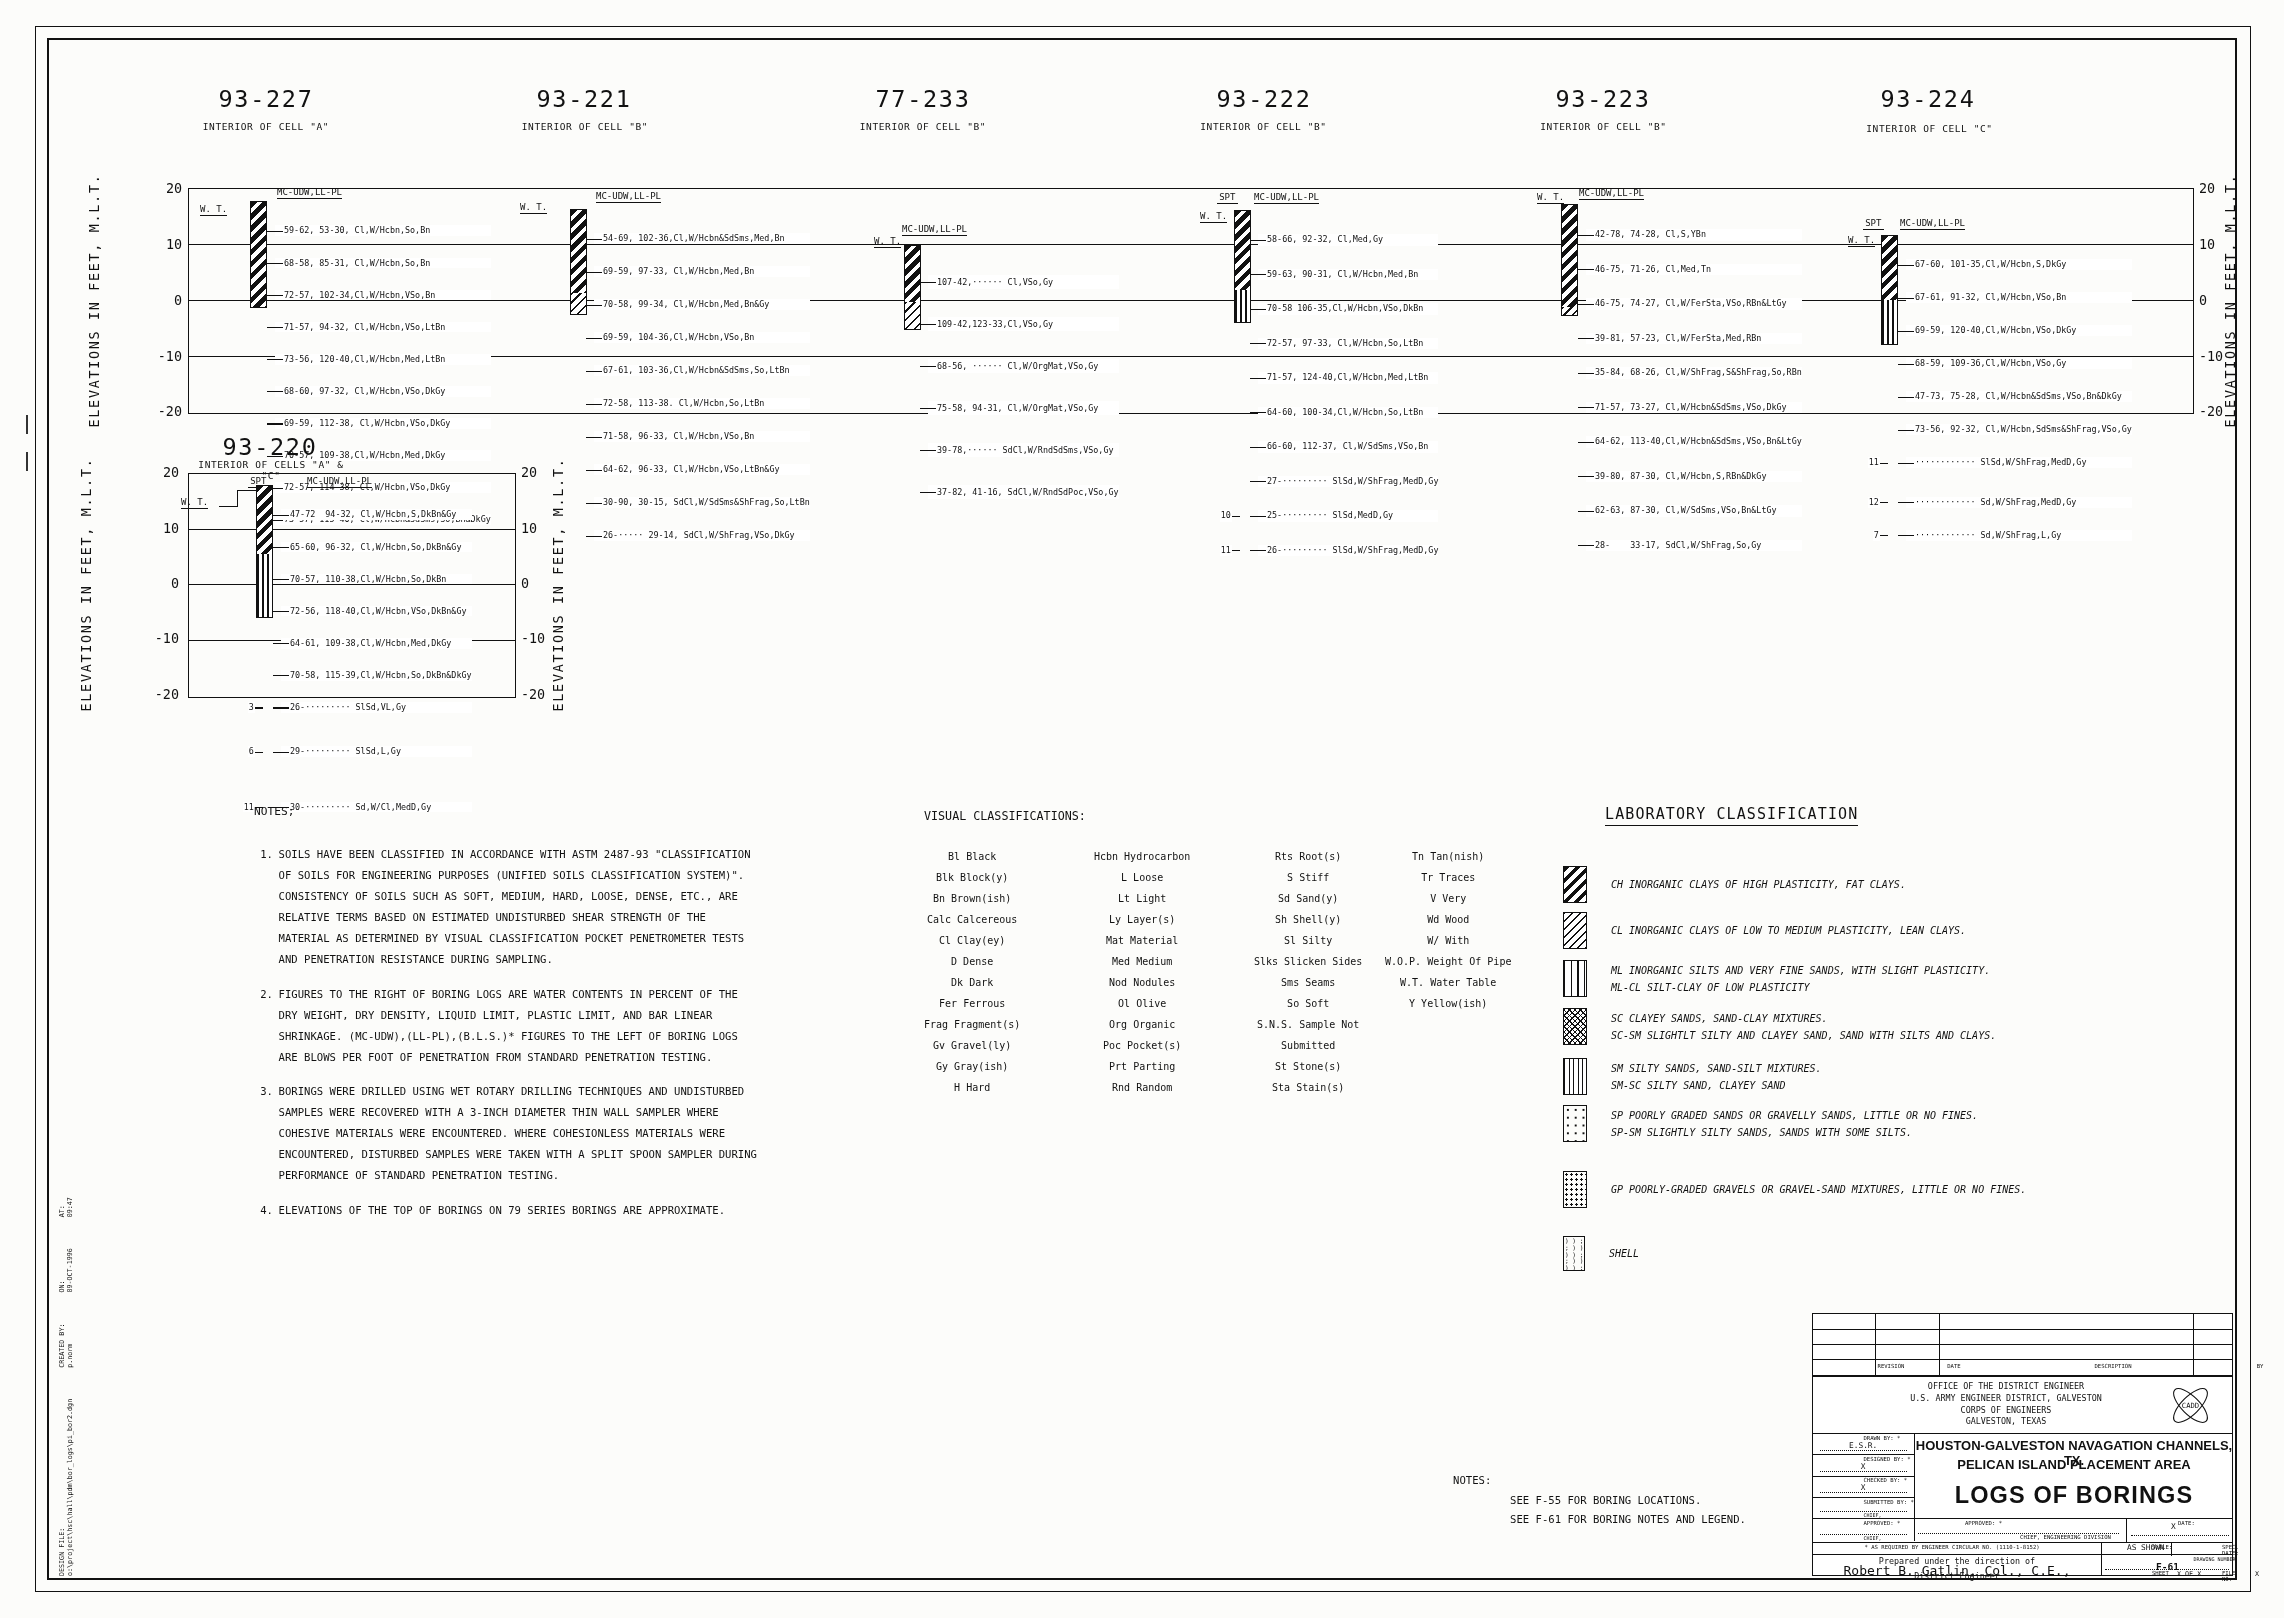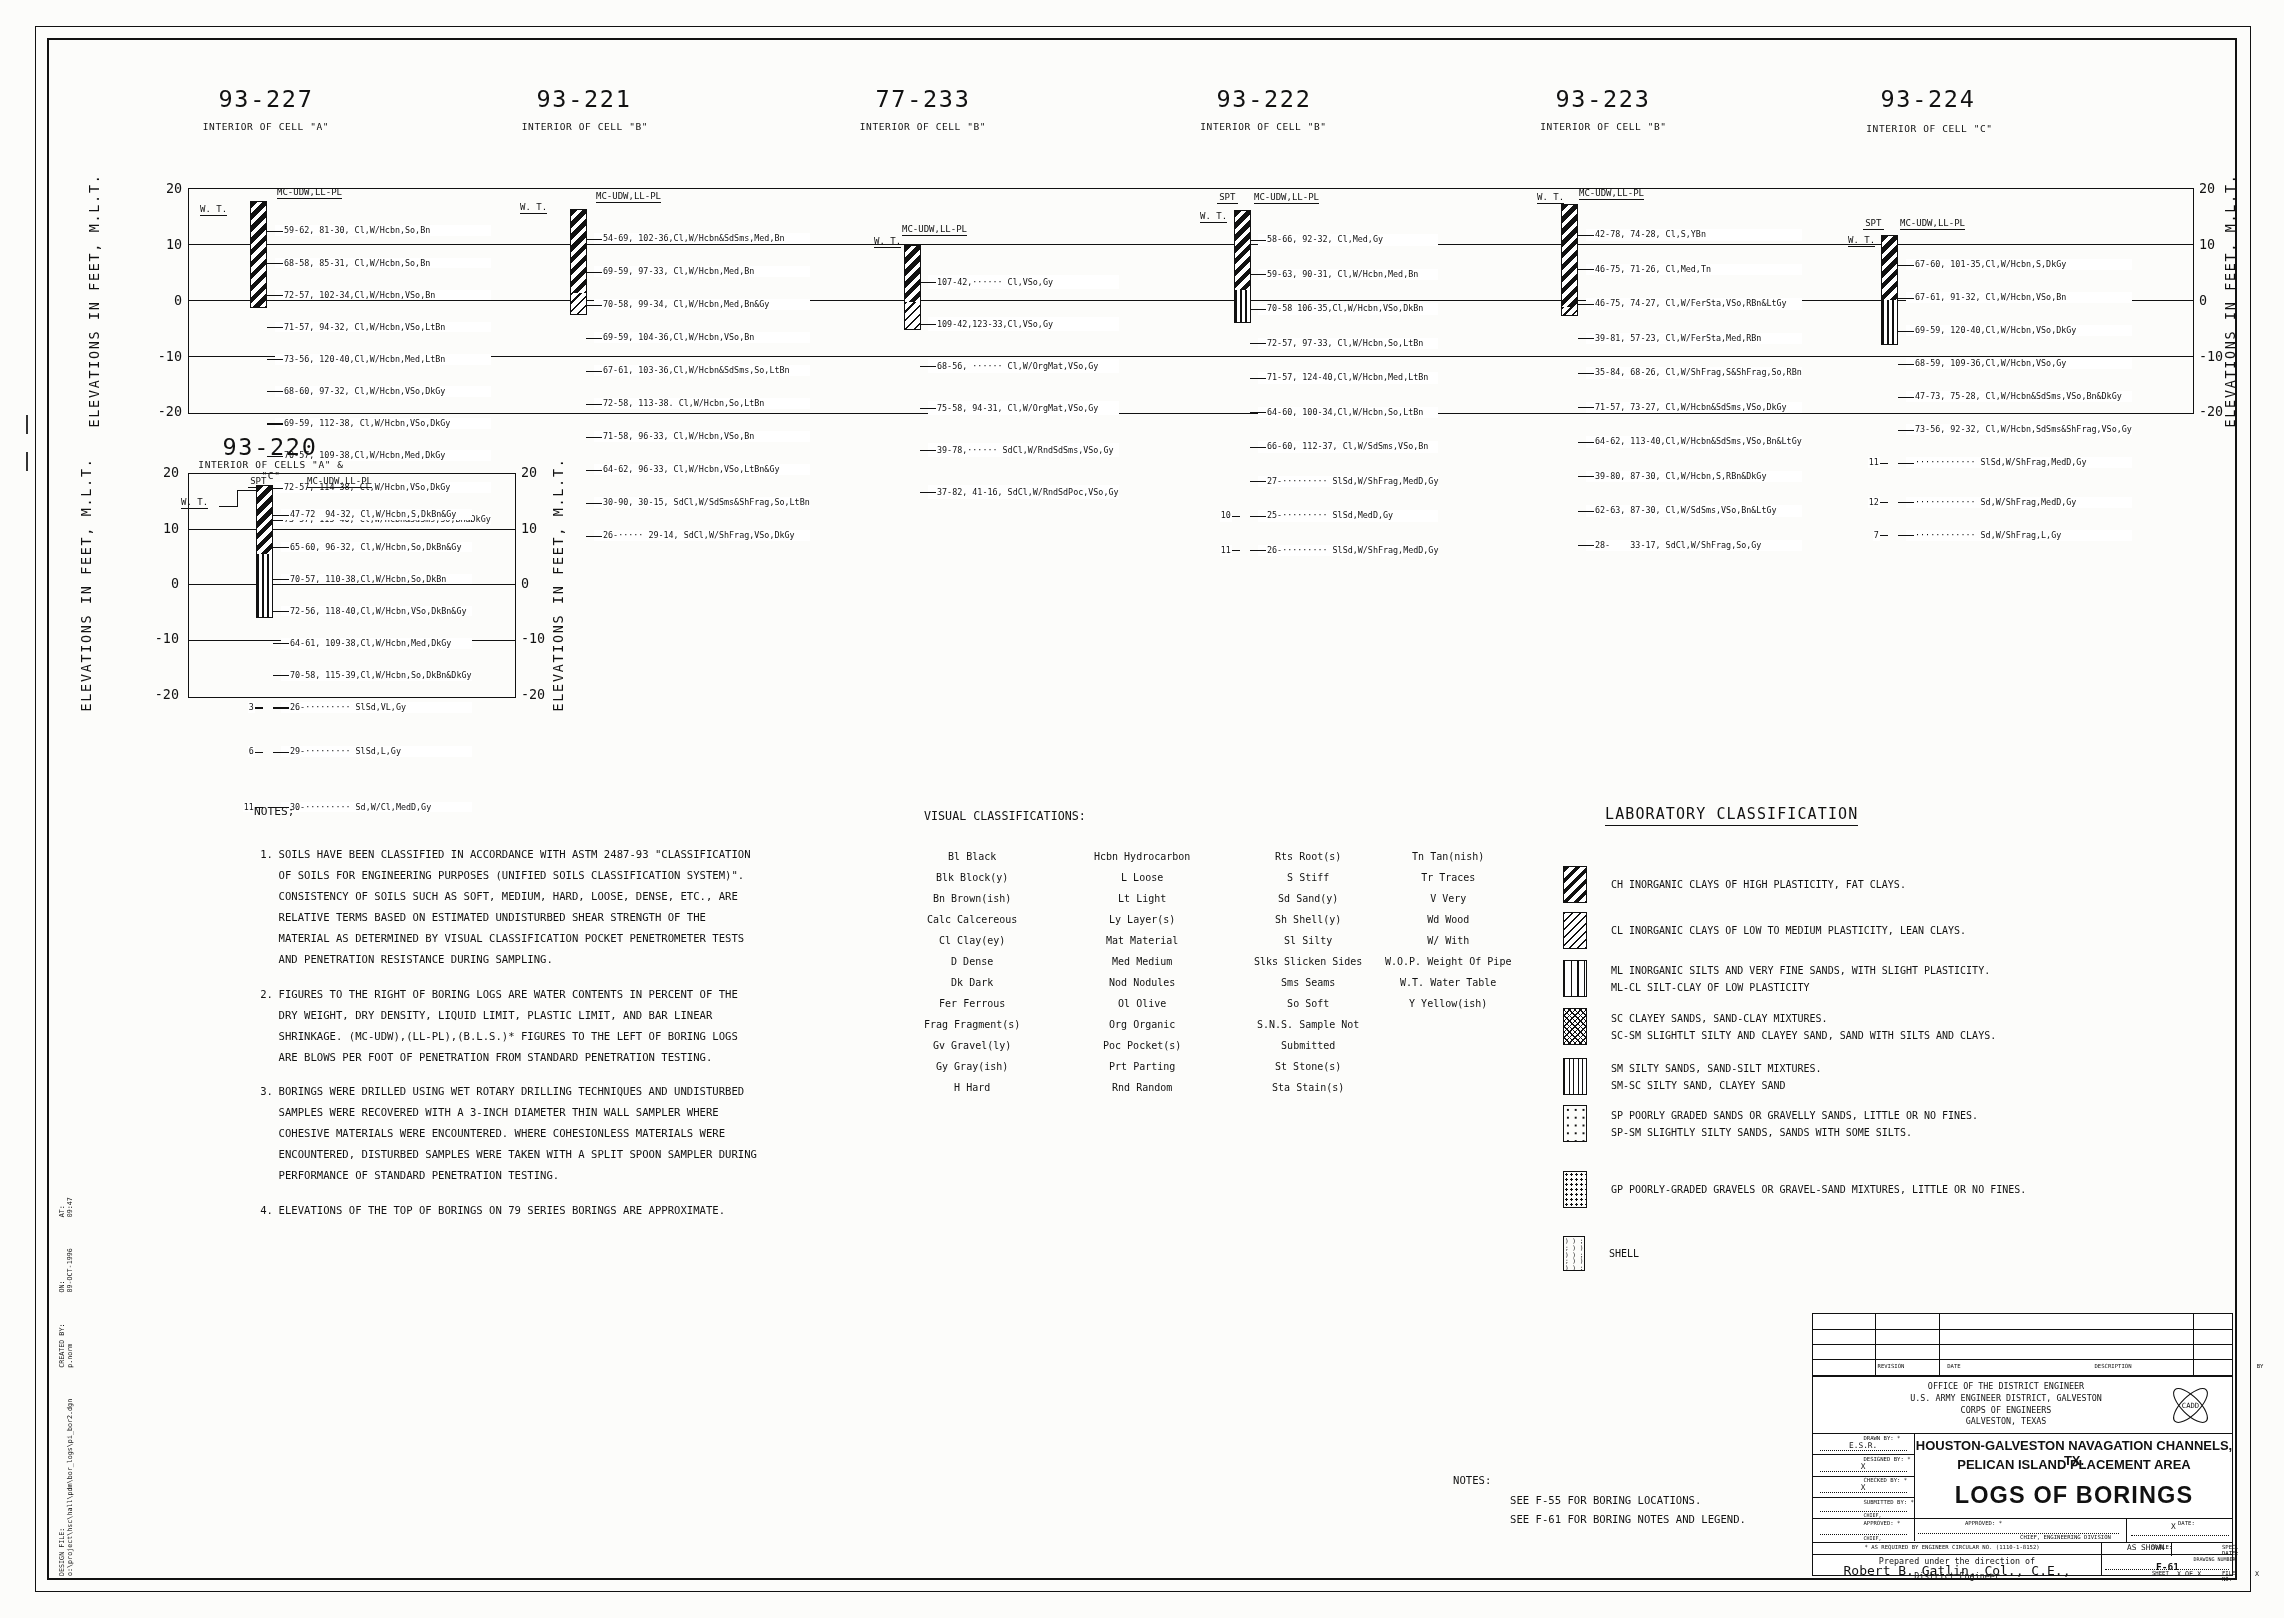--- a/index.html
+++ b/index.html
@@ -32,21 +32,21 @@
   .wtlinev{background:#111;width:1.1px;}
   .notes{width:554px;font-size:10.6px;line-height:21px;}
   .ntitle{font-size:11.2px;}
   .nitem{display:flex;margin-top:13.4px;}
   .nnum{width:19px;flex:none;text-align:right;padding-right:5.6px;}
   .ntext{width:481px;}
   .vcol{font-size:10px;line-height:21px;white-space:pre-line;text-align:center;}
   .labtitle{font-size:15px;letter-spacing:1.1px;border-bottom:1.7px solid #111;padding-bottom:2.2px;}
   .labitem{display:flex;align-items:center;gap:23.5px;}
   .sw{width:22.4px;height:35px;border:0.6px solid #111;flex:none;}
-  .labtext{font-size:10px;line-height:17px;white-space:pre-line;}
+  .labtext{font-size:10px;line-height:17px;white-space:pre-line;font-style:italic;}
   .sw-ch{background:repeating-linear-gradient(135deg,#111 0 3.9px,#fff 3.9px 7.8px);}
   .sw-cl{background:repeating-linear-gradient(135deg,#111 0 1.1px,#fff 1.1px 5.6px);}
   .sw-ml{background:repeating-linear-gradient(90deg,#111 0 1.1px,#fff 1.1px 6.7px);}
   .sw-sc{background-image:repeating-linear-gradient(45deg,#111 0 1.1px,transparent 1.1px 3.9px),repeating-linear-gradient(135deg,#111 0 1.1px,#fff 1.1px 3.9px);}
   .sw-sm{background:repeating-linear-gradient(90deg,#111 0 1.1px,#fff 1.1px 4.5px);}
   .sw-sp{background-image:radial-gradient(#111 0.9px,transparent 1px);background-size:7.8px 7.8px;}
   .sw-gp{background-image:radial-gradient(#111 1.2px,transparent 1.3px);background-size:5px 5px;}
   .sw-sh{font-size:6.2px;line-height:6.7px;white-space:pre;text-align:center;padding-top:1.1px;box-sizing:border-box;}
   .refnotes{font-size:10.6px;}
   .stamp{display:flex;gap:31px;font-size:6.7px;transform:rotate(-90deg);transform-origin:0 0;}
@@ -91,21 +91,21 @@
   <div class="abs vlabel" style="left:2085px;top:293px">ELEVATIONS IN FEET, M.L.T.</div>
 
   <div class="abs btitle ctr" style="left:213px;top:85px;width:106px">93-227</div>
   <div class="abs bsub ctr" style="left:182px;top:121px;width:168px">INTERIOR OF CELL "A"</div>
   <div class="abs hdr" style="left:277px;top:187px">MC-UDW,LL-PL</div>
   <div class="abs wt" style="left:200px;top:204px">W. T.</div>
   <div class="abs bar" style="left:250px;top:201px;height:107px">
     <div class="seg p-ch" style="height:100%"></div>
   </div>
   <div class="abs entries" style="left:275px;top:204px;line-height:10.7px">
-    <div class="bl">59-62, 81-30, Cl,W/Hcbn,So,Bn</div>
+    <div class="bl">59-62, 53-30, Cl,W/Hcbn,So,Bn</div>
     <div class="bl">68-58, 85-31, Cl,W/Hcbn,So,Bn</div>
     <div class="bl">72-57, 102-34,Cl,W/Hcbn,VSo,Bn</div>
     <div class="bl">71-57, 94-32, Cl,W/Hcbn,VSo,LtBn</div>
     <div class="bl">73-56, 120-40,Cl,W/Hcbn,Med,LtBn</div>
     <div class="bl">68-60, 97-32, Cl,W/Hcbn,VSo,DkGy</div>
     <div class="bl">69-59, 112-38, Cl,W/Hcbn,VSo,DkGy</div>
     <div class="bl">70-57, 109-38,Cl,W/Hcbn,Med,DkGy</div>
     <div class="bl">72-57, 114-38, Cl,W/Hcbn,VSo,DkGy</div>
     <div class="bl">73-57, 115-40, Cl,W/Hcbn&amp;SdSms,So,Bn&amp;DkGy</div>
   </div>

